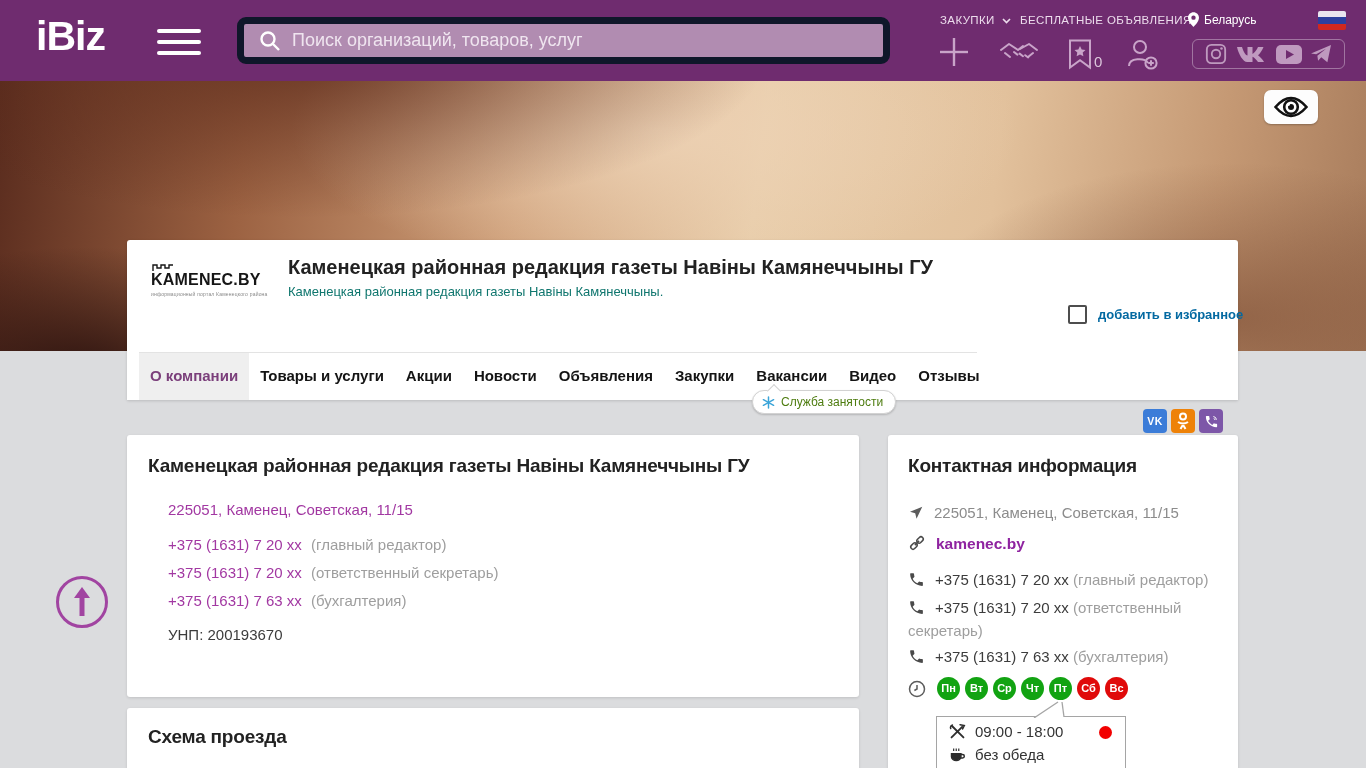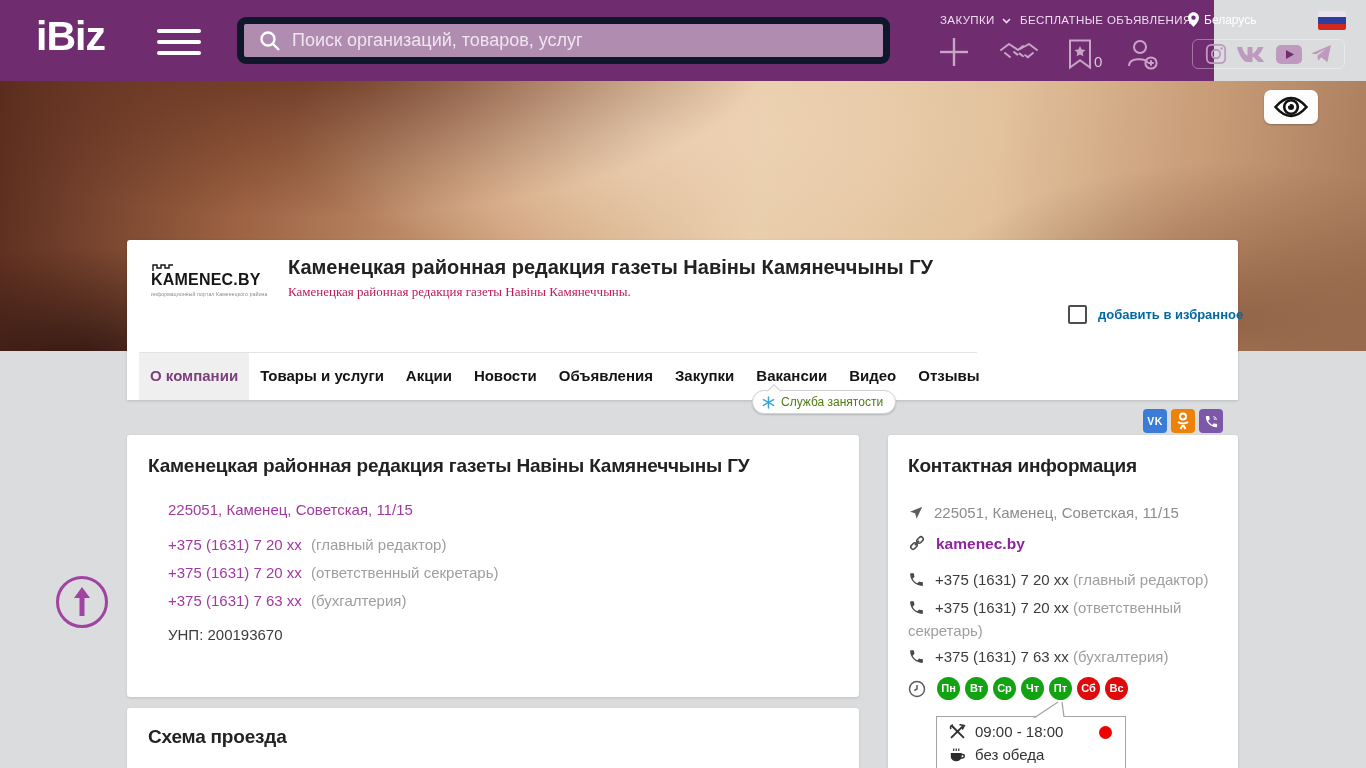--- a/index.html
+++ b/index.html
@@ -1,20 +1,20 @@
 <!DOCTYPE html>
 <html><head>
 <meta charset="utf-8">
 <style>
   * { margin:0; padding:0; box-sizing:border-box; }
   html,body { width:1366px; height:768px; overflow:hidden; }
   body { position:relative; background:#dbdcde; font-family:"Liberation Sans", sans-serif; }
 
   
-  .hdr { position:absolute; left:0; top:0; width:1214px; height:81px; background:#6f2c6f; z-index:20; }
+  .hdr { position:absolute; left:0; top:0; width:1366px; height:81px; background:#6f2c6f; z-index:20; }
   .logo { position:absolute; left:36px; top:13px; font-size:41px; font-weight:bold; color:#fff; letter-spacing:-1px; }
   .burger { position:absolute; left:157px; top:29px; width:44px; height:26px; cursor:pointer; }
   .burger span { display:block; width:44px; height:4px; background:#fff; border-radius:2px; margin-bottom:7px; }
   .search { position:absolute; left:237px; top:17px; width:653px; height:47px; background:#b18cb1;
             border:7px solid #0f172a; border-radius:9px; display:flex; align-items:center; padding:0 14px; }
   .search svg { flex:0 0 auto; margin-right:10px; }
   .search input { flex:1; background:transparent; border:none; outline:none; color:#fff; font-size:18px; font-family:"Liberation Sans",sans-serif; }
   .search input::placeholder { color:#f3eaf3; opacity:.95; }
 
   .toplink { position:absolute; top:14px; font-size:11.5px; letter-spacing:.4px; color:#ecdcec; cursor:pointer; white-space:nowrap; }
@@ -49,21 +49,21 @@
              display:flex; align-items:center; justify-content:center; cursor:pointer; box-shadow:0 1px 2px rgba(0,0,0,.25); }
 
   
   .card { position:absolute; left:127px; top:240px; width:1111px; height:160px; background:#fff;
           border-radius:3px 3px 0 0; box-shadow:0 1px 3px rgba(0,0,0,.15); z-index:10; }
   .clogo { position:absolute; left:24px; top:24px; width:120px; cursor:default; }
   .clogo .bat { display:block; margin-left:1px; }
   .clogo .t { font-size:16px; font-weight:bold; color:#161616; letter-spacing:.2px; }
   .clogo .s { font-size:5px; color:#8a8a8a; margin-top:2px; letter-spacing:.2px; }
   .cname { position:absolute; left:161px; top:16px; width:760px; font-size:20px; font-weight:bold; color:#222; }
-  .cdesc { position:absolute; left:161px; top:44px; font-size:13px; color:#be185d;font-family:Liberation Serif, serif; }
+  .cdesc { position:absolute; left:161px; top:44px; font-size:13px; color:#0f766e; }
   .fav { position:absolute; left:941px; top:65px; display:flex; align-items:center; gap:11px; }
   .fav input { appearance:none; width:19px; height:19px; border:2px solid #4d4d4d; border-radius:2px; background:#fff; cursor:pointer; }
   .fav label { font-size:13px; font-weight:bold; color:#0369a1; cursor:pointer; white-space:nowrap; }
 
   .tabs { position:absolute; left:0; top:112px; width:1111px; height:48px; display:flex; align-items:stretch; padding-left:12px; }
   .tabs::before { content:""; position:absolute; left:12px; top:0; width:838px; height:1px; background:#e3e3e3; }
   .tab { padding:0 11px; line-height:48px; font-size:15px; font-weight:bold; color:#141414; cursor:pointer; white-space:nowrap; }
   .tab.active { background:#efefef; color:#7b3f7b; }
   .tab-soc { position:absolute; right:15px; top:9px; display:flex; gap:4px;margin-top:48px; }
   .sbtn { width:24px; height:24px; border-radius:4px; display:flex; align-items:center; justify-content:center; cursor:pointer; }

